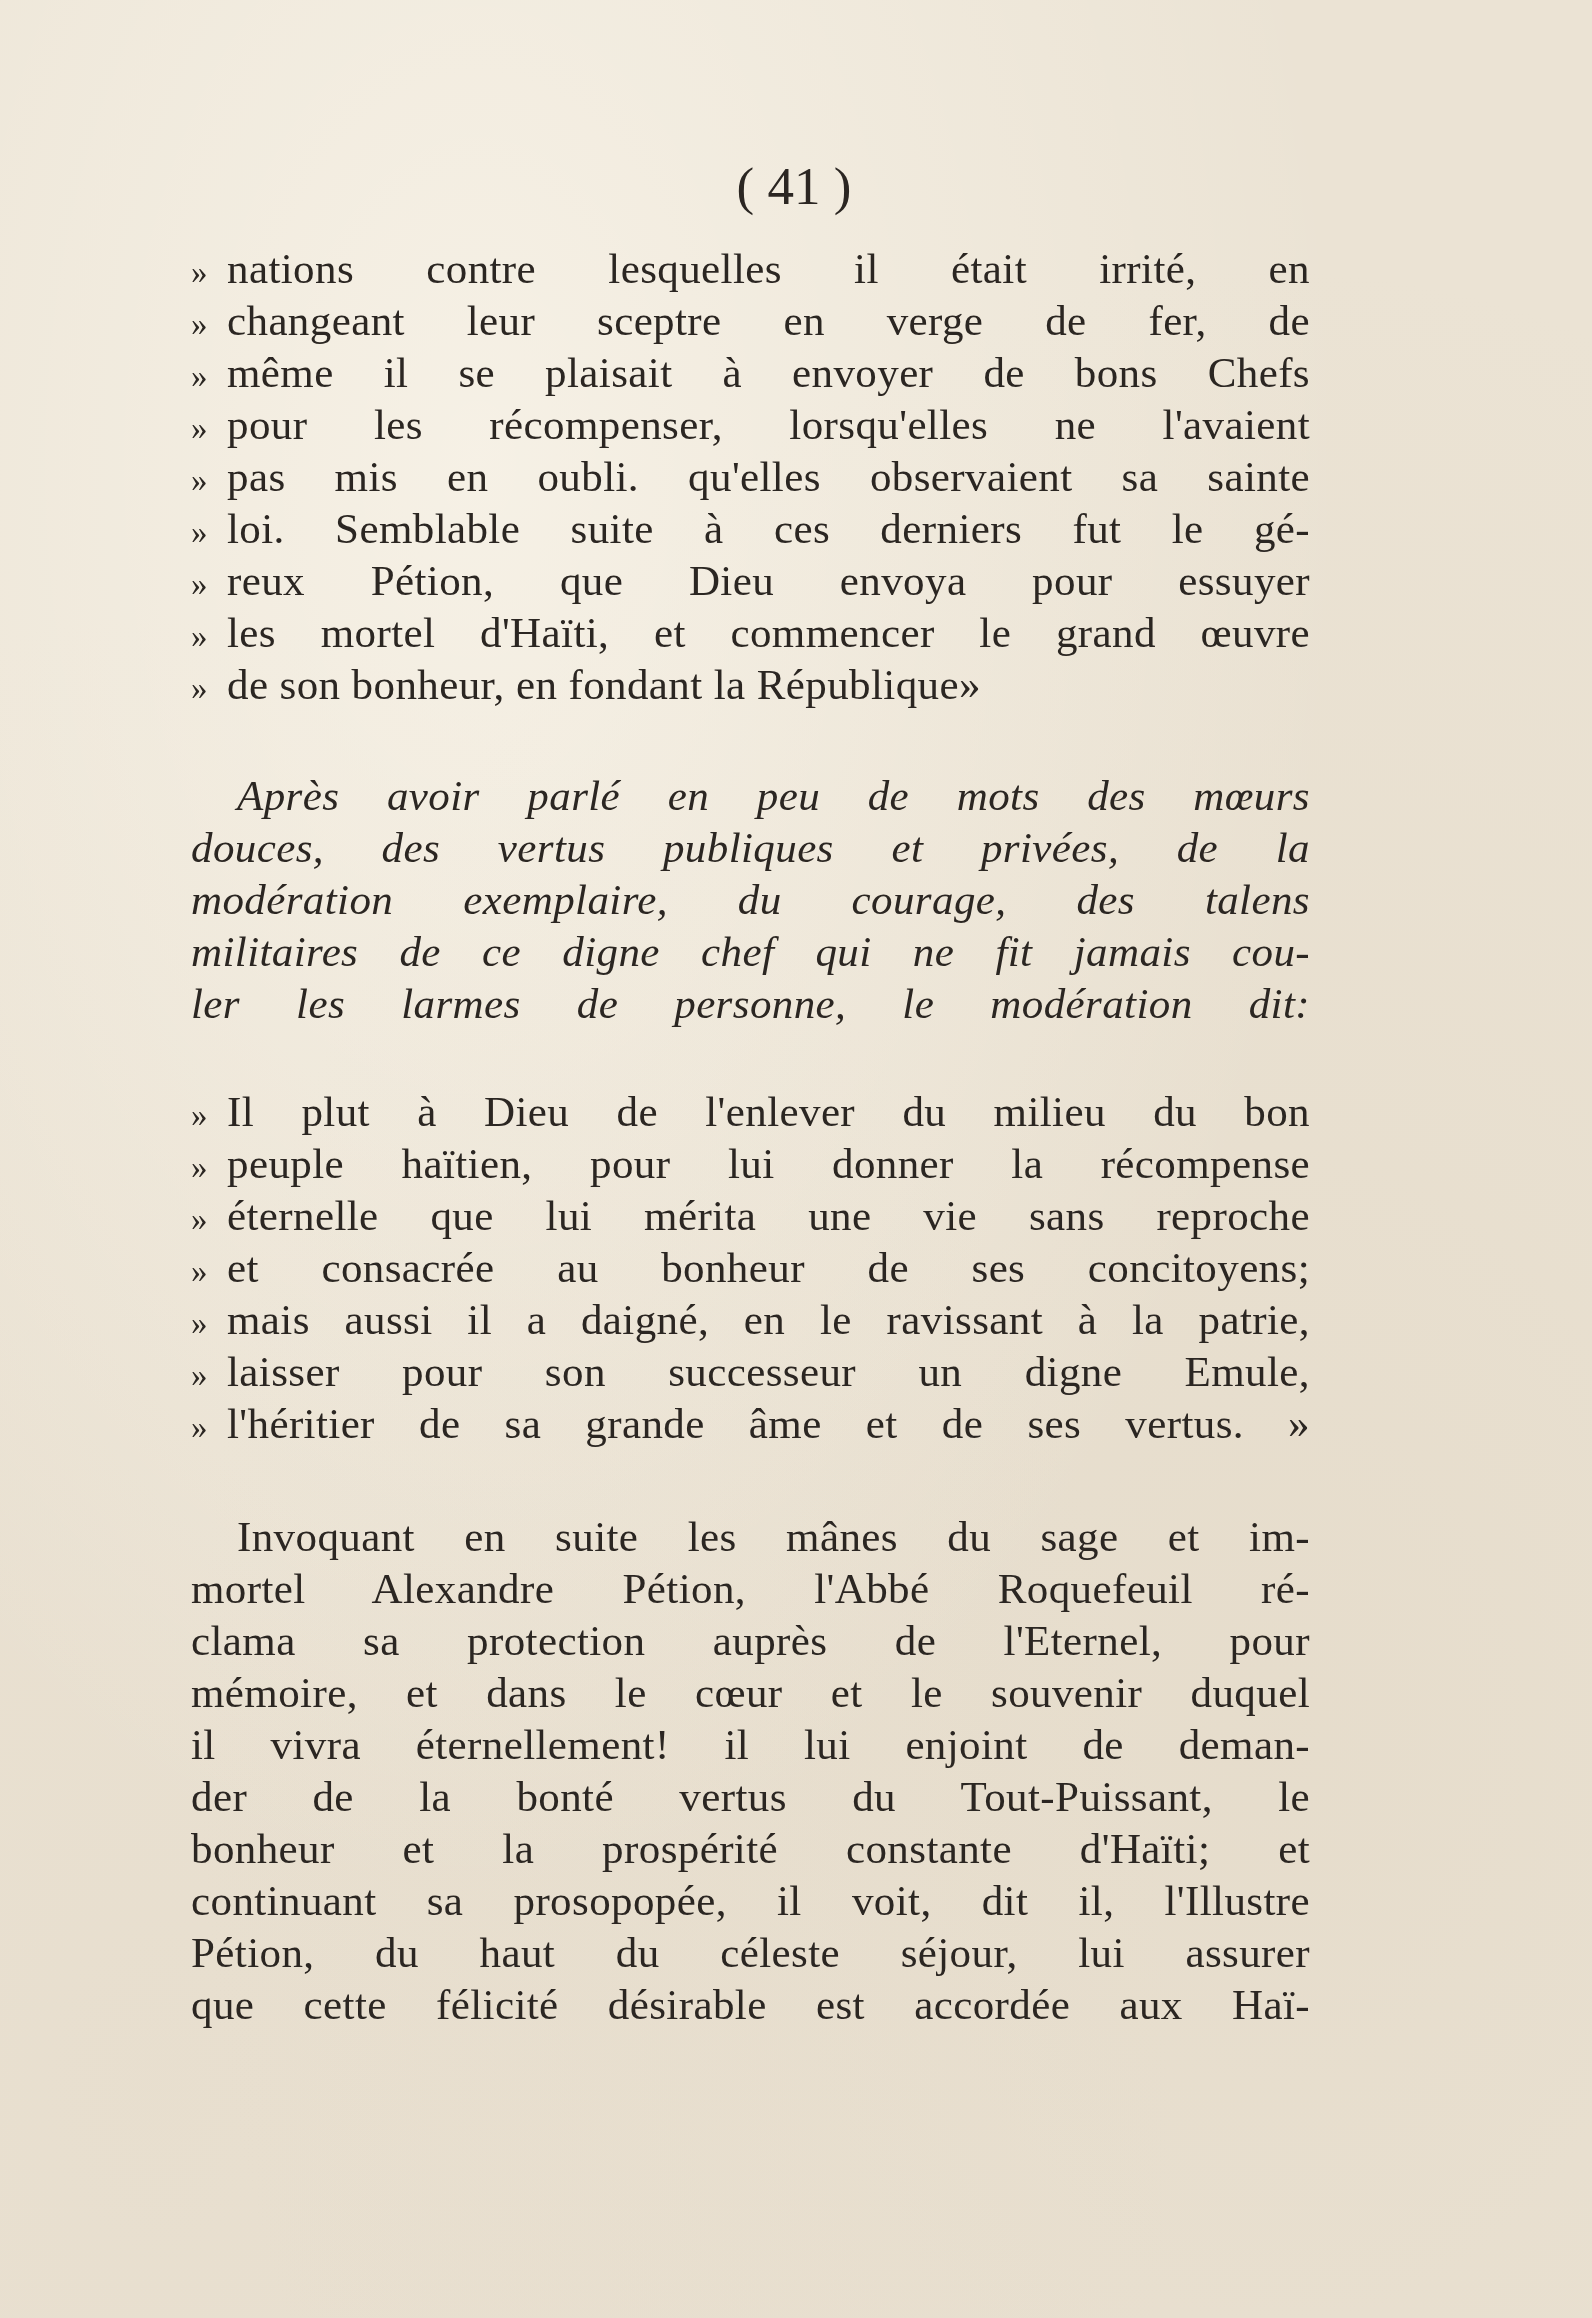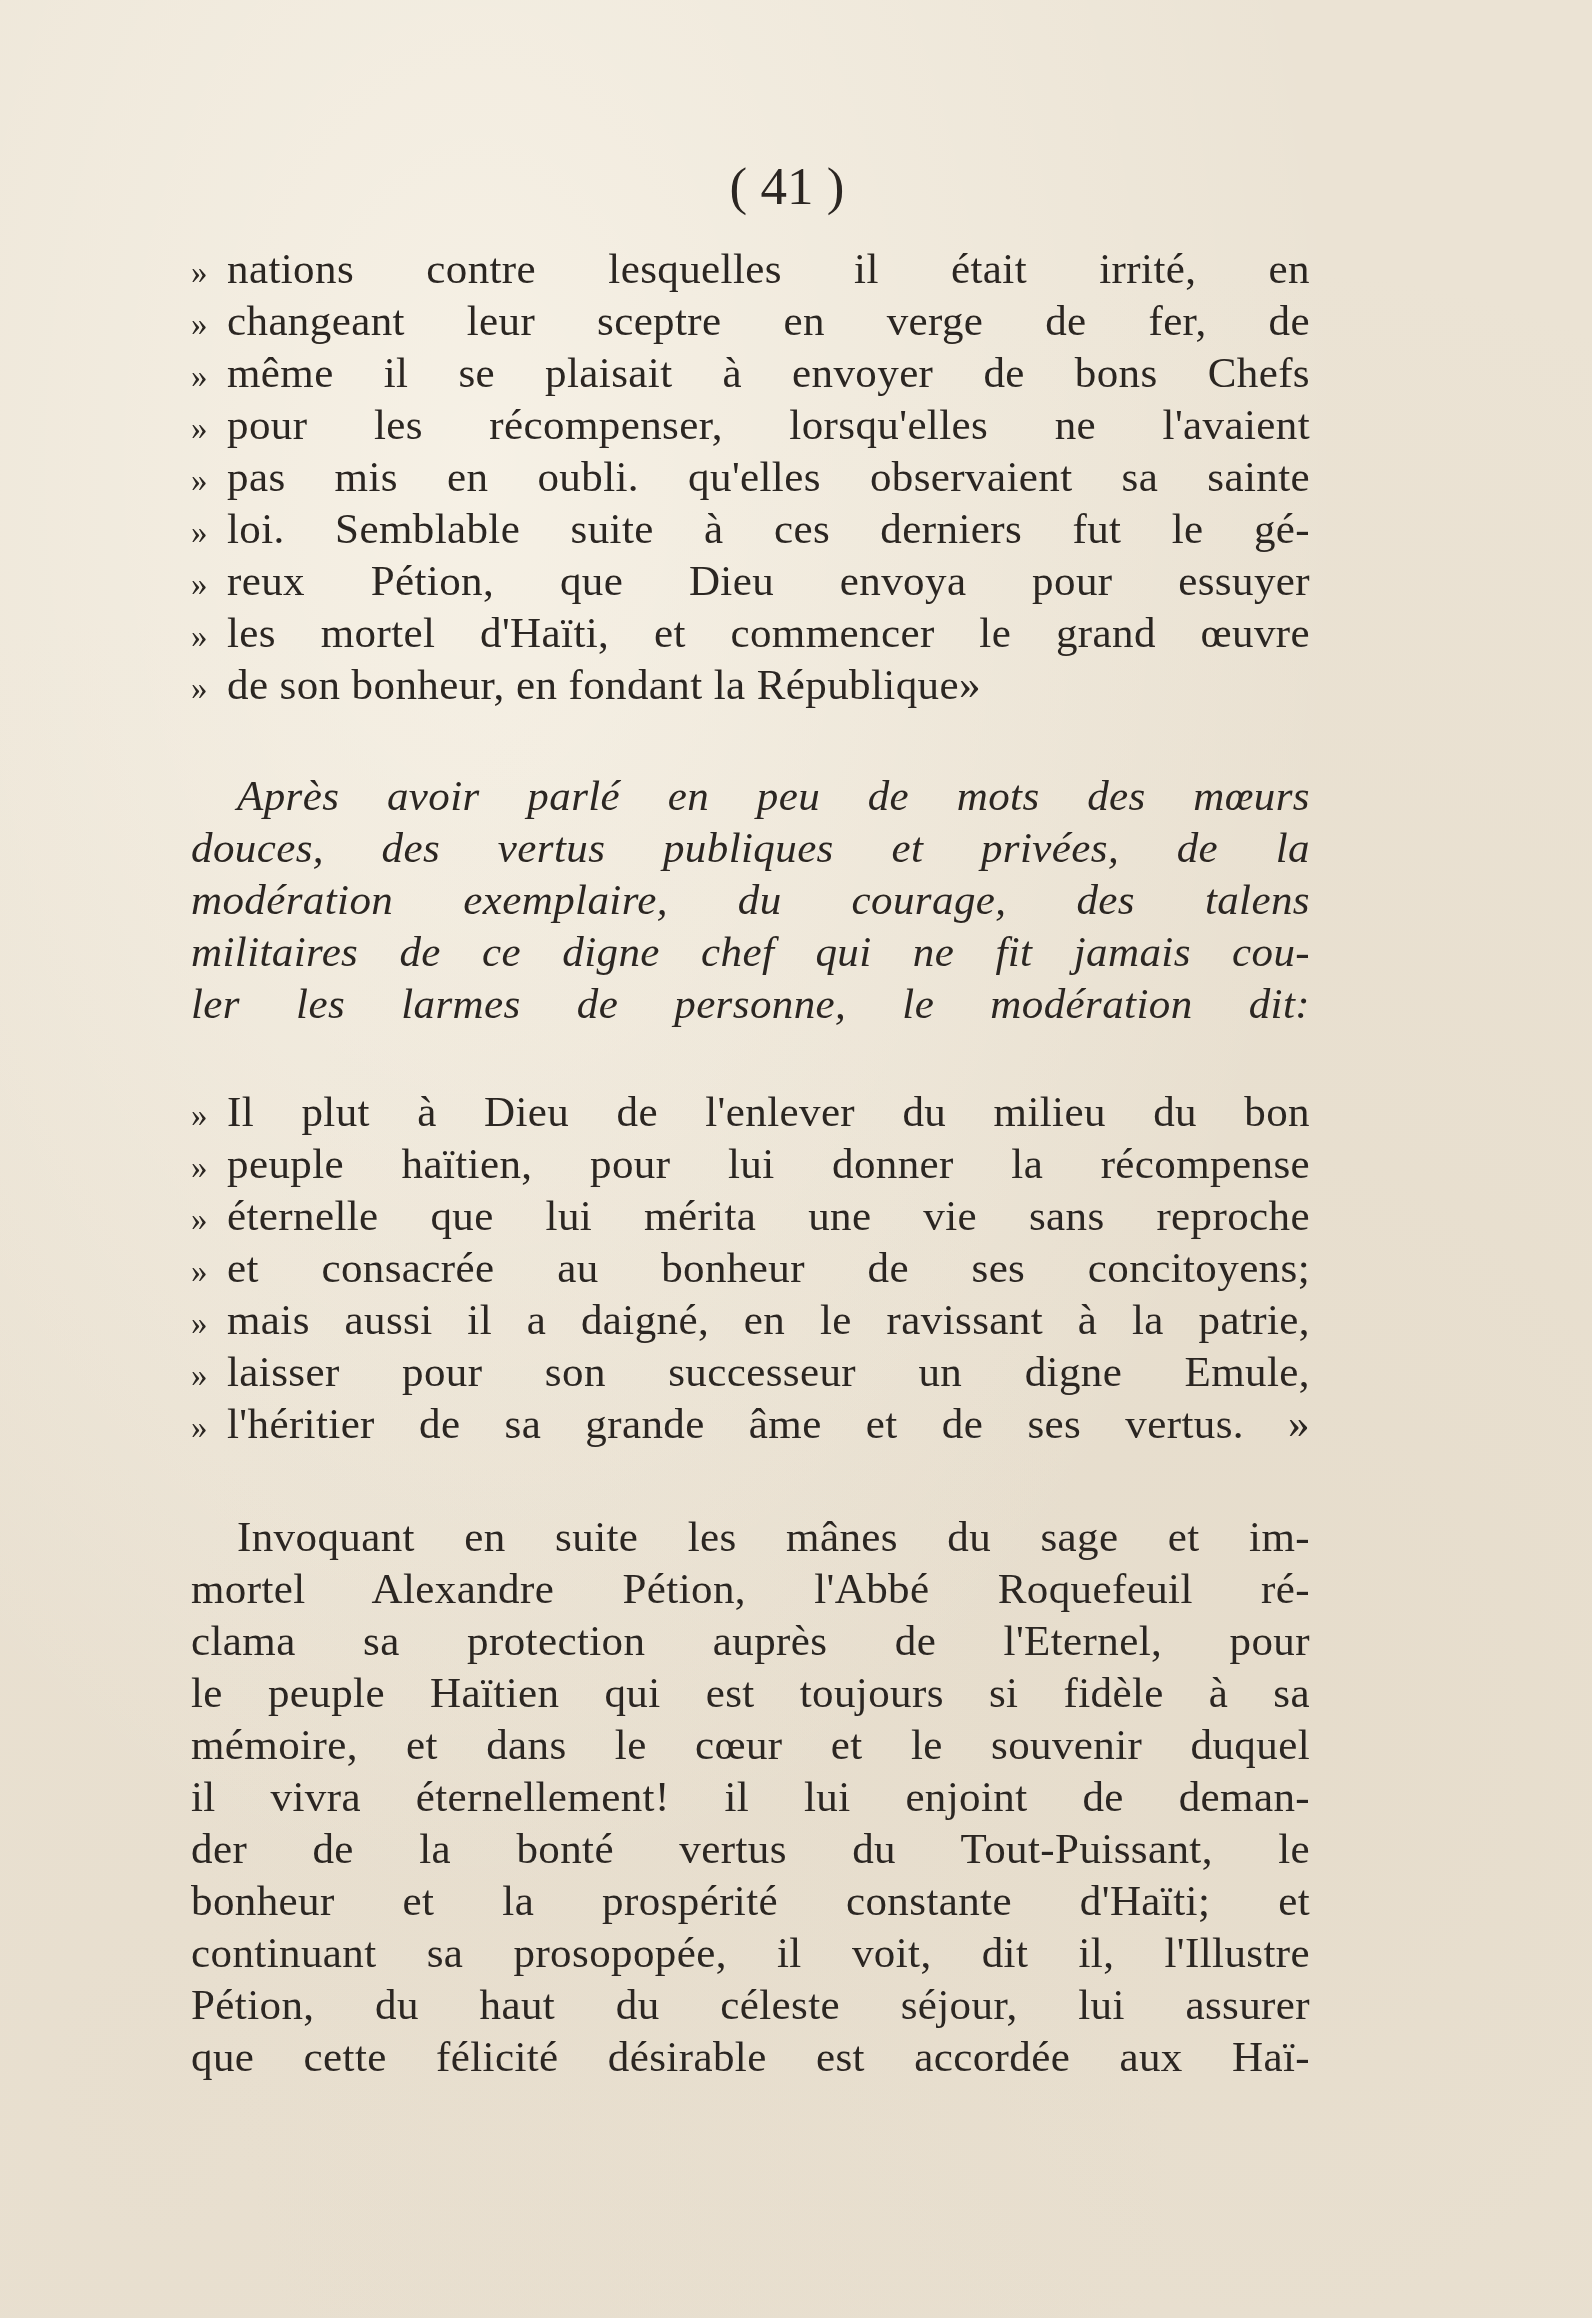--- a/index.html
+++ b/index.html
@@ -28,21 +28,21 @@
       position: absolute;
       left: 191px;
       width: 1119px;
       font-family: "Liberation Serif", "DejaVu Serif", serif;
       color: #2b2622;
       font-size: 43px;
       letter-spacing: 0.4px;
     }
     .page-number {
       position: absolute;
-      left: 5px;
+      left: 12px;
       width: 1564px;
       top: 156px;
       text-align: center;
       font-family: "Liberation Serif", "DejaVu Serif", serif;
       font-size: 53px;
       color: #2b2622;
     }
     .line {
       display: flex;
       align-items: baseline;
@@ -172,23 +172,20 @@
     <div class="line indent">
         <span class="txt">Invoquant en suite les mânes du sage et im-</span>
       </div>
     <div class="line">
         <span class="txt">mortel Alexandre Pétion, l'Abbé Roquefeuil ré-</span>
       </div>
     <div class="line">
         <span class="txt">clama sa protection auprès de l'Eternel, pour</span>
       </div>
     <div class="line">
-        <span class="txt">le peuple Haïtien qui est toujours si fidèle à sa</span>
-      </div>
-    <div class="line">
         <span class="txt">mémoire, et dans le cœur et le souvenir duquel</span>
       </div>
     <div class="line">
         <span class="txt">il vivra éternellement! il lui enjoint de deman-</span>
       </div>
     <div class="line">
         <span class="txt">der de la bonté vertus du Tout-Puissant, le</span>
       </div>
     <div class="line">
         <span class="txt">bonheur et la prospérité constante d'Haïti; et</span>

